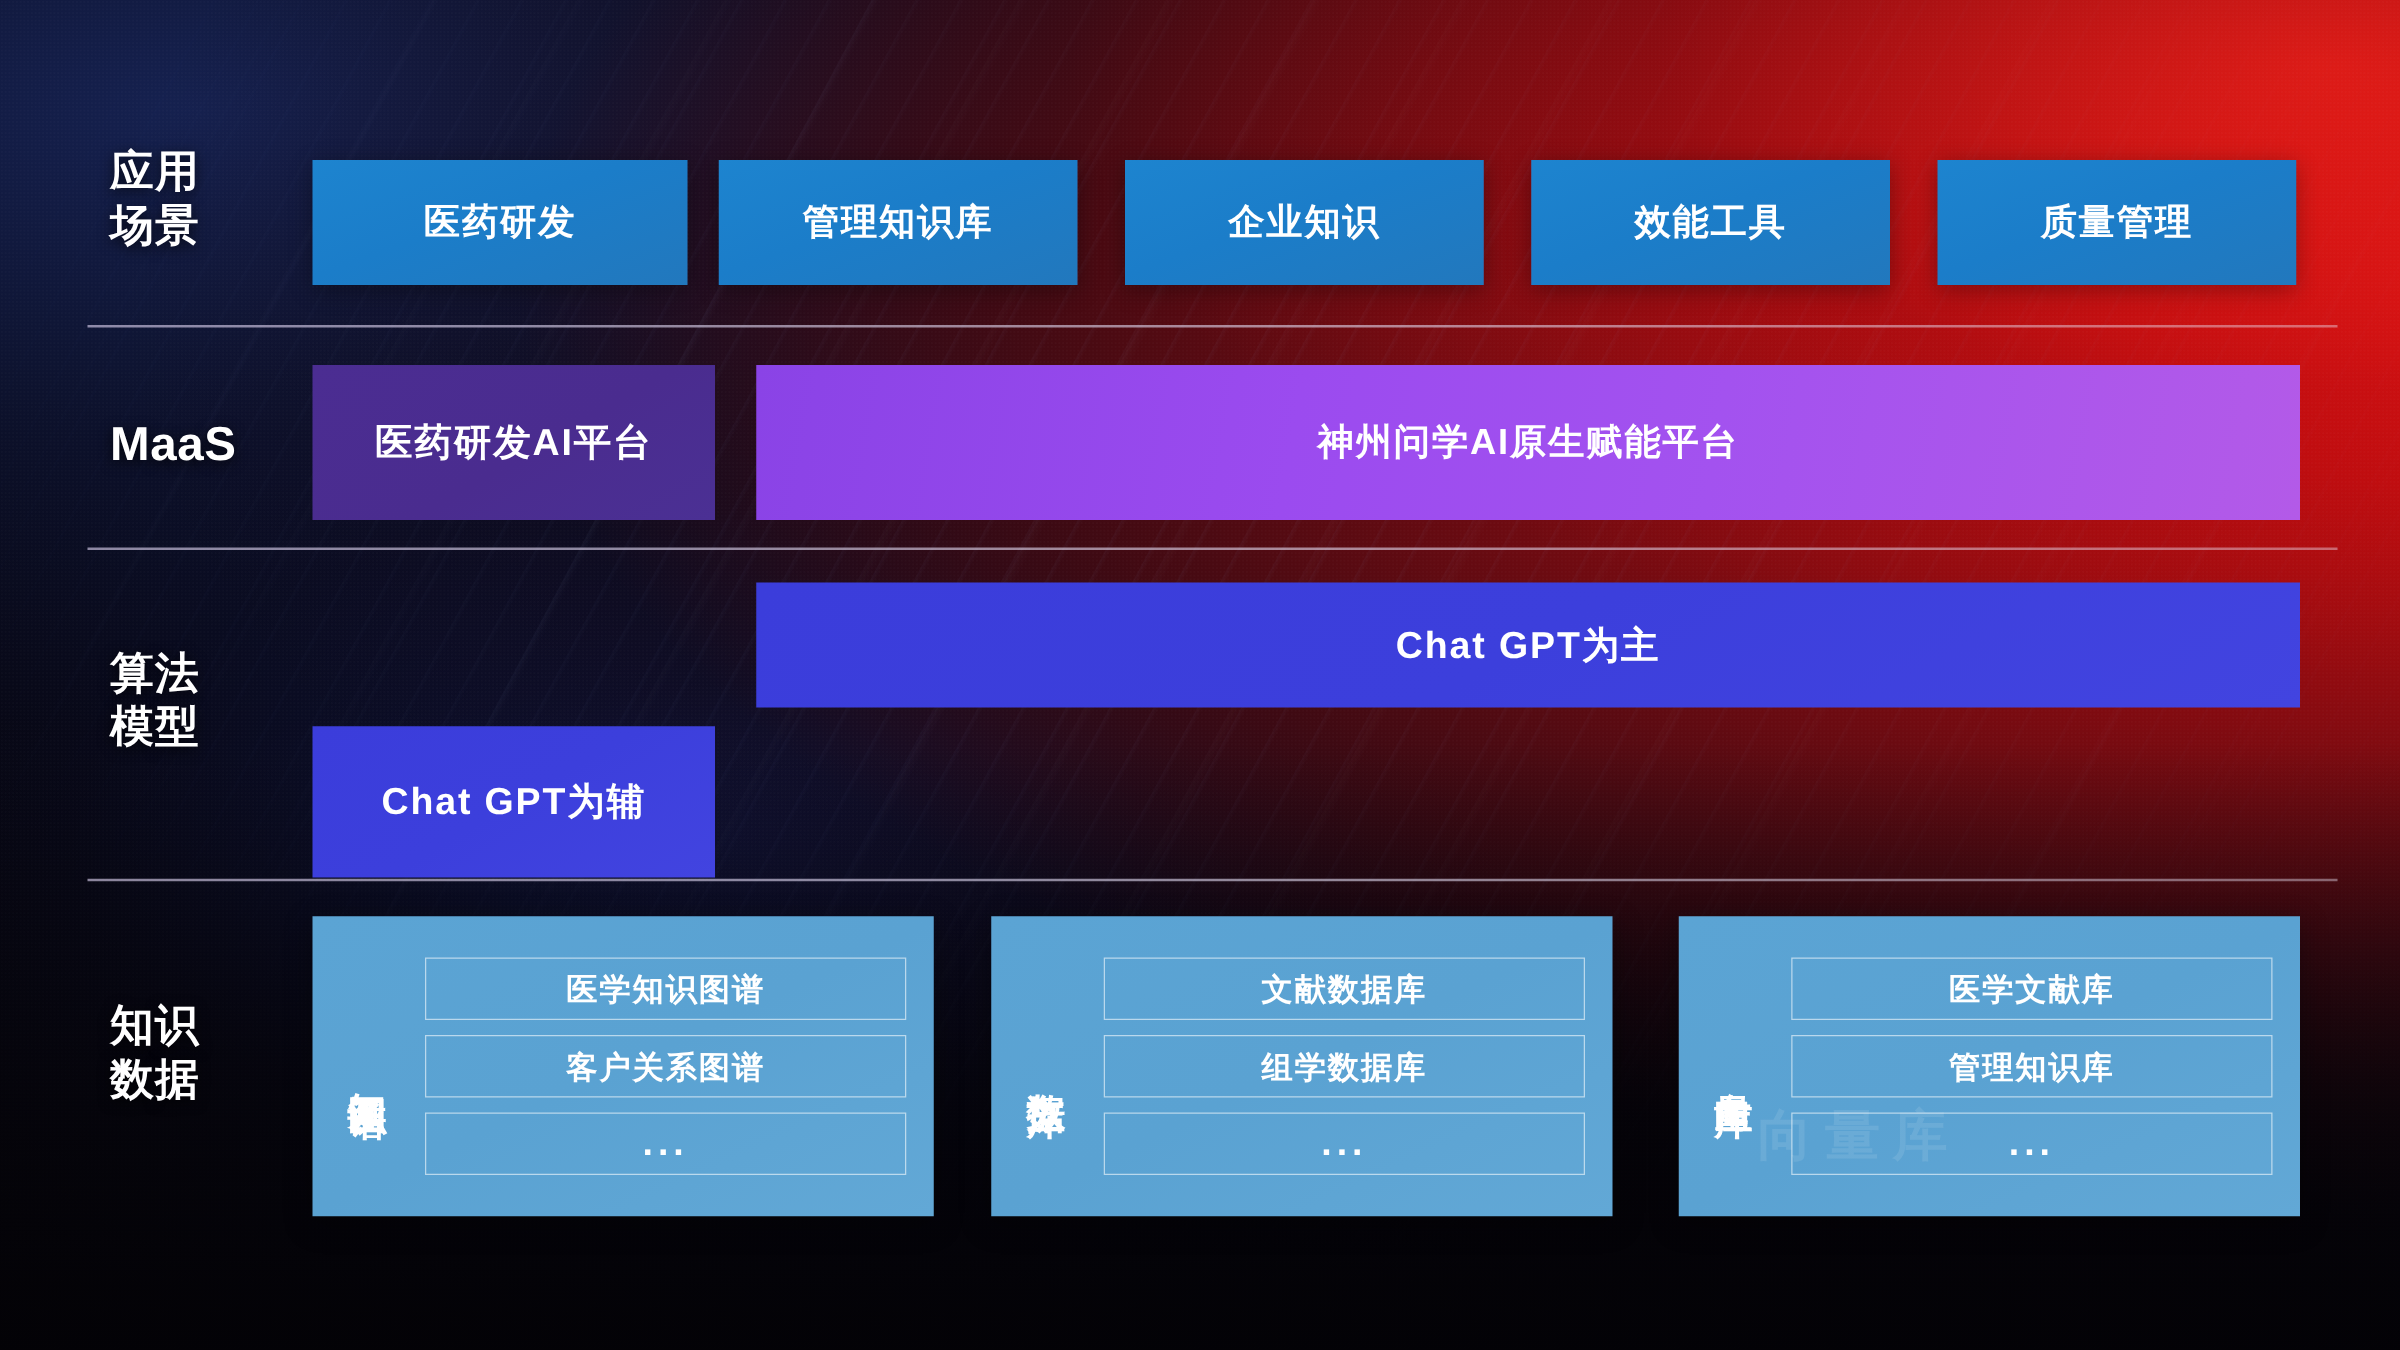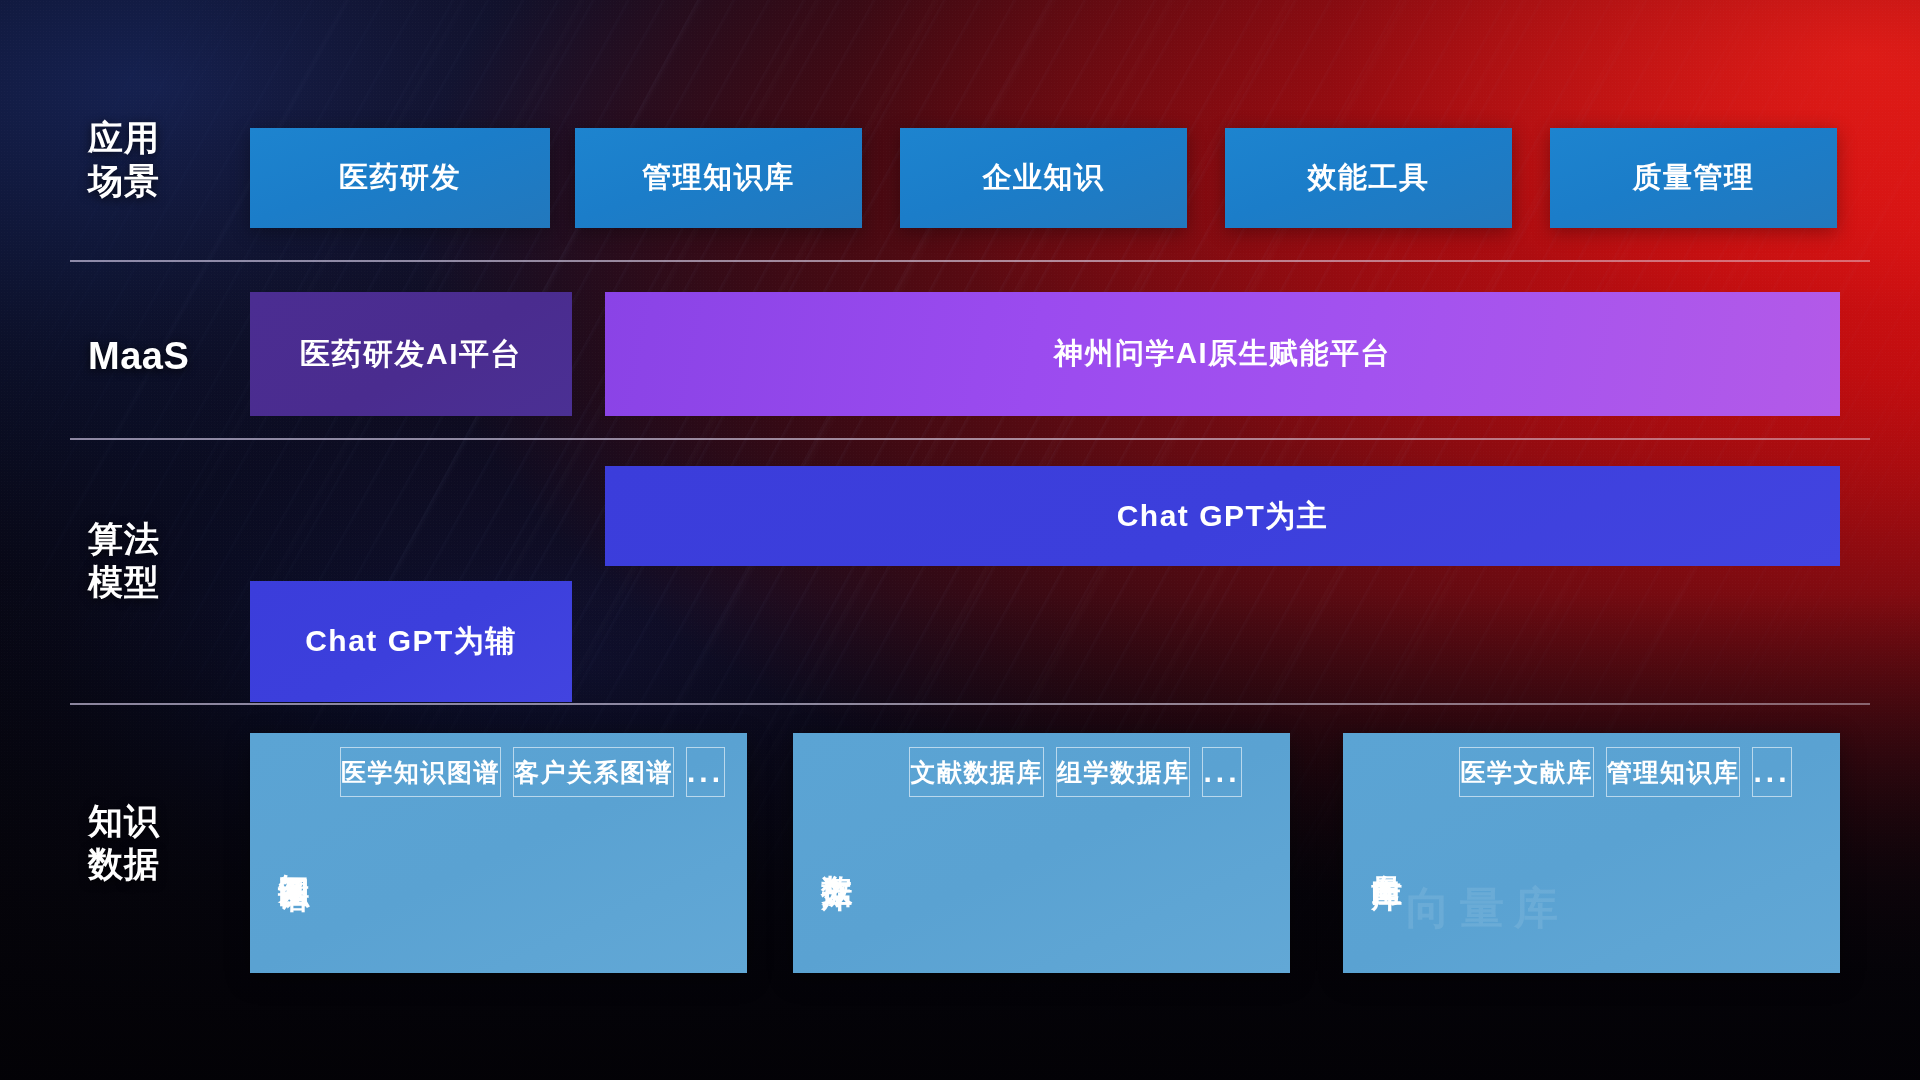--- a/index.html
+++ b/index.html
@@ -107,21 +107,21 @@
   }
   .kcard .ktitle{
     width:86px;flex:0 0 86px;
     display:flex;align-items:center;justify-content:center;
     color:#fff;font-weight:700;font-size:31px;line-height:1.18;
     letter-spacing:2px;
     writing-mode:vertical-rl;text-orientation:upright;
     padding:6px 0;
   }
   .kcard .klist{
-    flex:1;display:flex;flex-direction:row;justify-content:center;
+    flex:1;display:flex;flex-direction:column;justify-content:center;
     gap:12px;padding:14px 22px 14px 4px;
   }
   .kitem{
     height:48px;border:1px solid rgba(255,255,255,0.58);
     display:flex;align-items:center;justify-content:center;
     color:#ffffff;font-weight:700;font-size:25px;letter-spacing:1.5px;
   }
   .kitem.dots{font-size:30px;letter-spacing:4px;}
 
   #kc1{left:250px;width:497px;}

